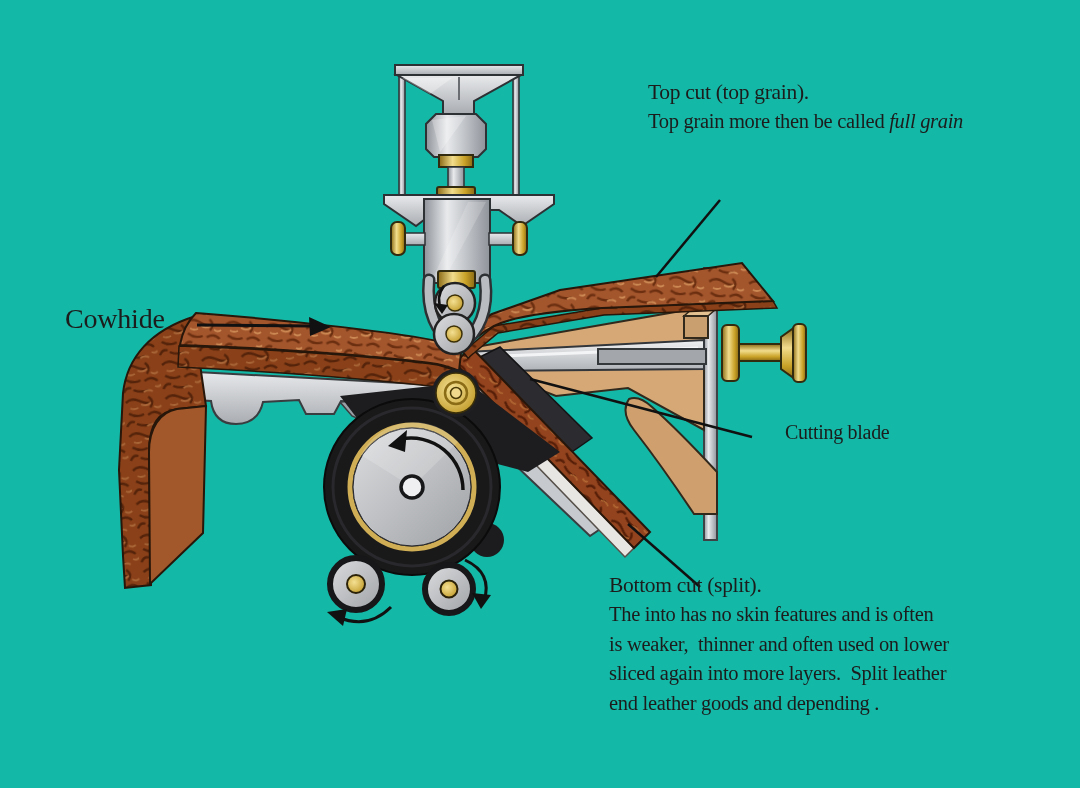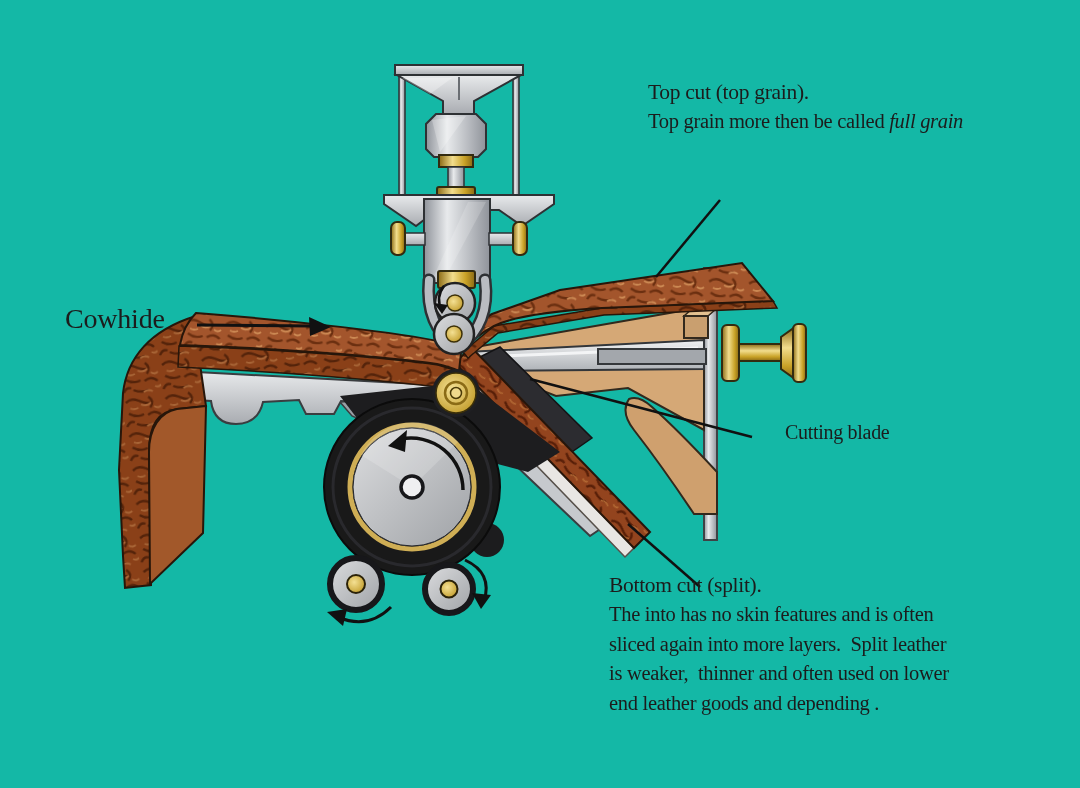--- a/index.html
+++ b/index.html
@@ -213,18 +213,18 @@
   <div class="ann-line"><span>Top grain more then be called </span><i>full grain</i></div>
 </div>
 
 <div class="ann" id="cowhide-label">Cowhide</div>
 
 <div class="ann" id="cutting-blade-label">Cutting blade</div>
 
 <div class="ann" id="bottom-annotation">
   <div class="ann-title">Bottom cut (split).</div>
   <div class="ann-line">The into has no skin features and is often</div>
+  <div class="ann-line">is weaker,  thinner and often used on lower</div>
   <div class="ann-line">sliced again into more layers.  Split leather</div>
-  <div class="ann-line">is weaker,  thinner and often used on lower</div>
   <div class="ann-line">end leather goods and depending .</div>
 </div>
 
 </div>
 
 </body></html>

